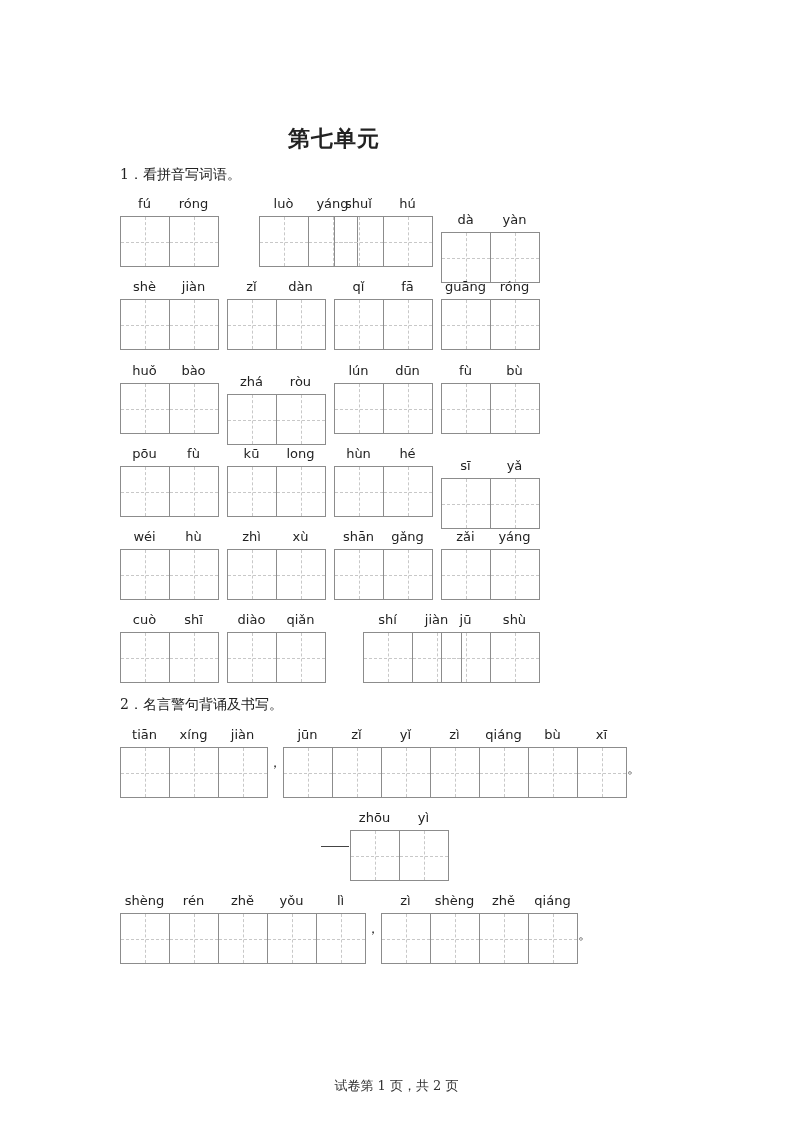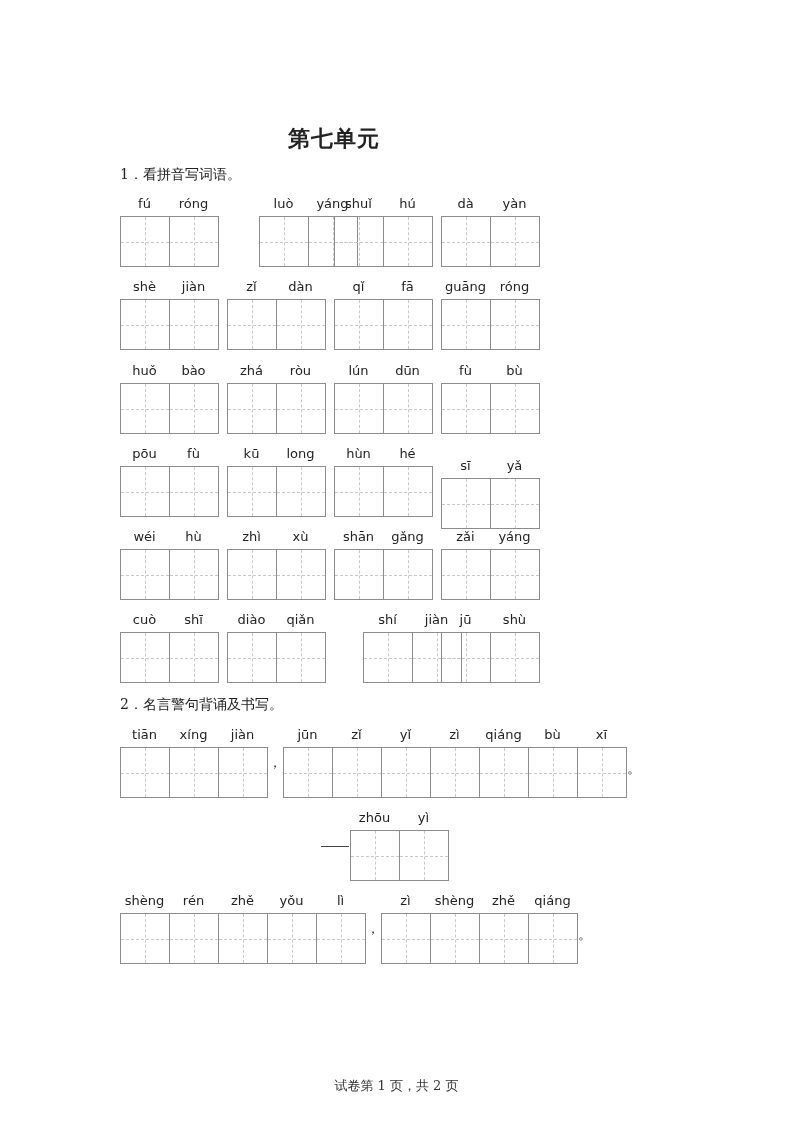--- a/index.html
+++ b/index.html
@@ -55,21 +55,21 @@
         <div class="cellwrap">
           <div class="py">shuǐ</div>
           <div class="cell"></div>
         </div>
         <div class="cellwrap">
           <div class="py">hú</div>
           <div class="cell"></div>
         </div>
       </div>
     </div>
-    <div class="grid-row" style="top: 216px; left: 441px; text-decoration: underline;">
+    <div class="grid-row" style="top: 232px; left: 441px; text-decoration: underline;">
       <div class="group">
         <div class="cellwrap">
           <div class="py">dà</div>
           <div class="cell"></div>
         </div>
         <div class="cellwrap">
           <div class="py">yàn</div>
           <div class="cell"></div>
         </div>
       </div>
@@ -127,21 +127,21 @@
         <div class="cellwrap">
           <div class="py">huǒ</div>
           <div class="cell"></div>
         </div>
         <div class="cellwrap">
           <div class="py">bào</div>
           <div class="cell"></div>
         </div>
       </div>
     </div>
-    <div class="grid-row" style="top: 383px; left: 227px;">
+    <div class="grid-row" style="top: 394px; left: 227px;">
       <div class="group">
         <div class="cellwrap">
           <div class="py">zhá</div>
           <div class="cell"></div>
         </div>
         <div class="cellwrap">
           <div class="py">ròu</div>
           <div class="cell"></div>
         </div>
       </div>

